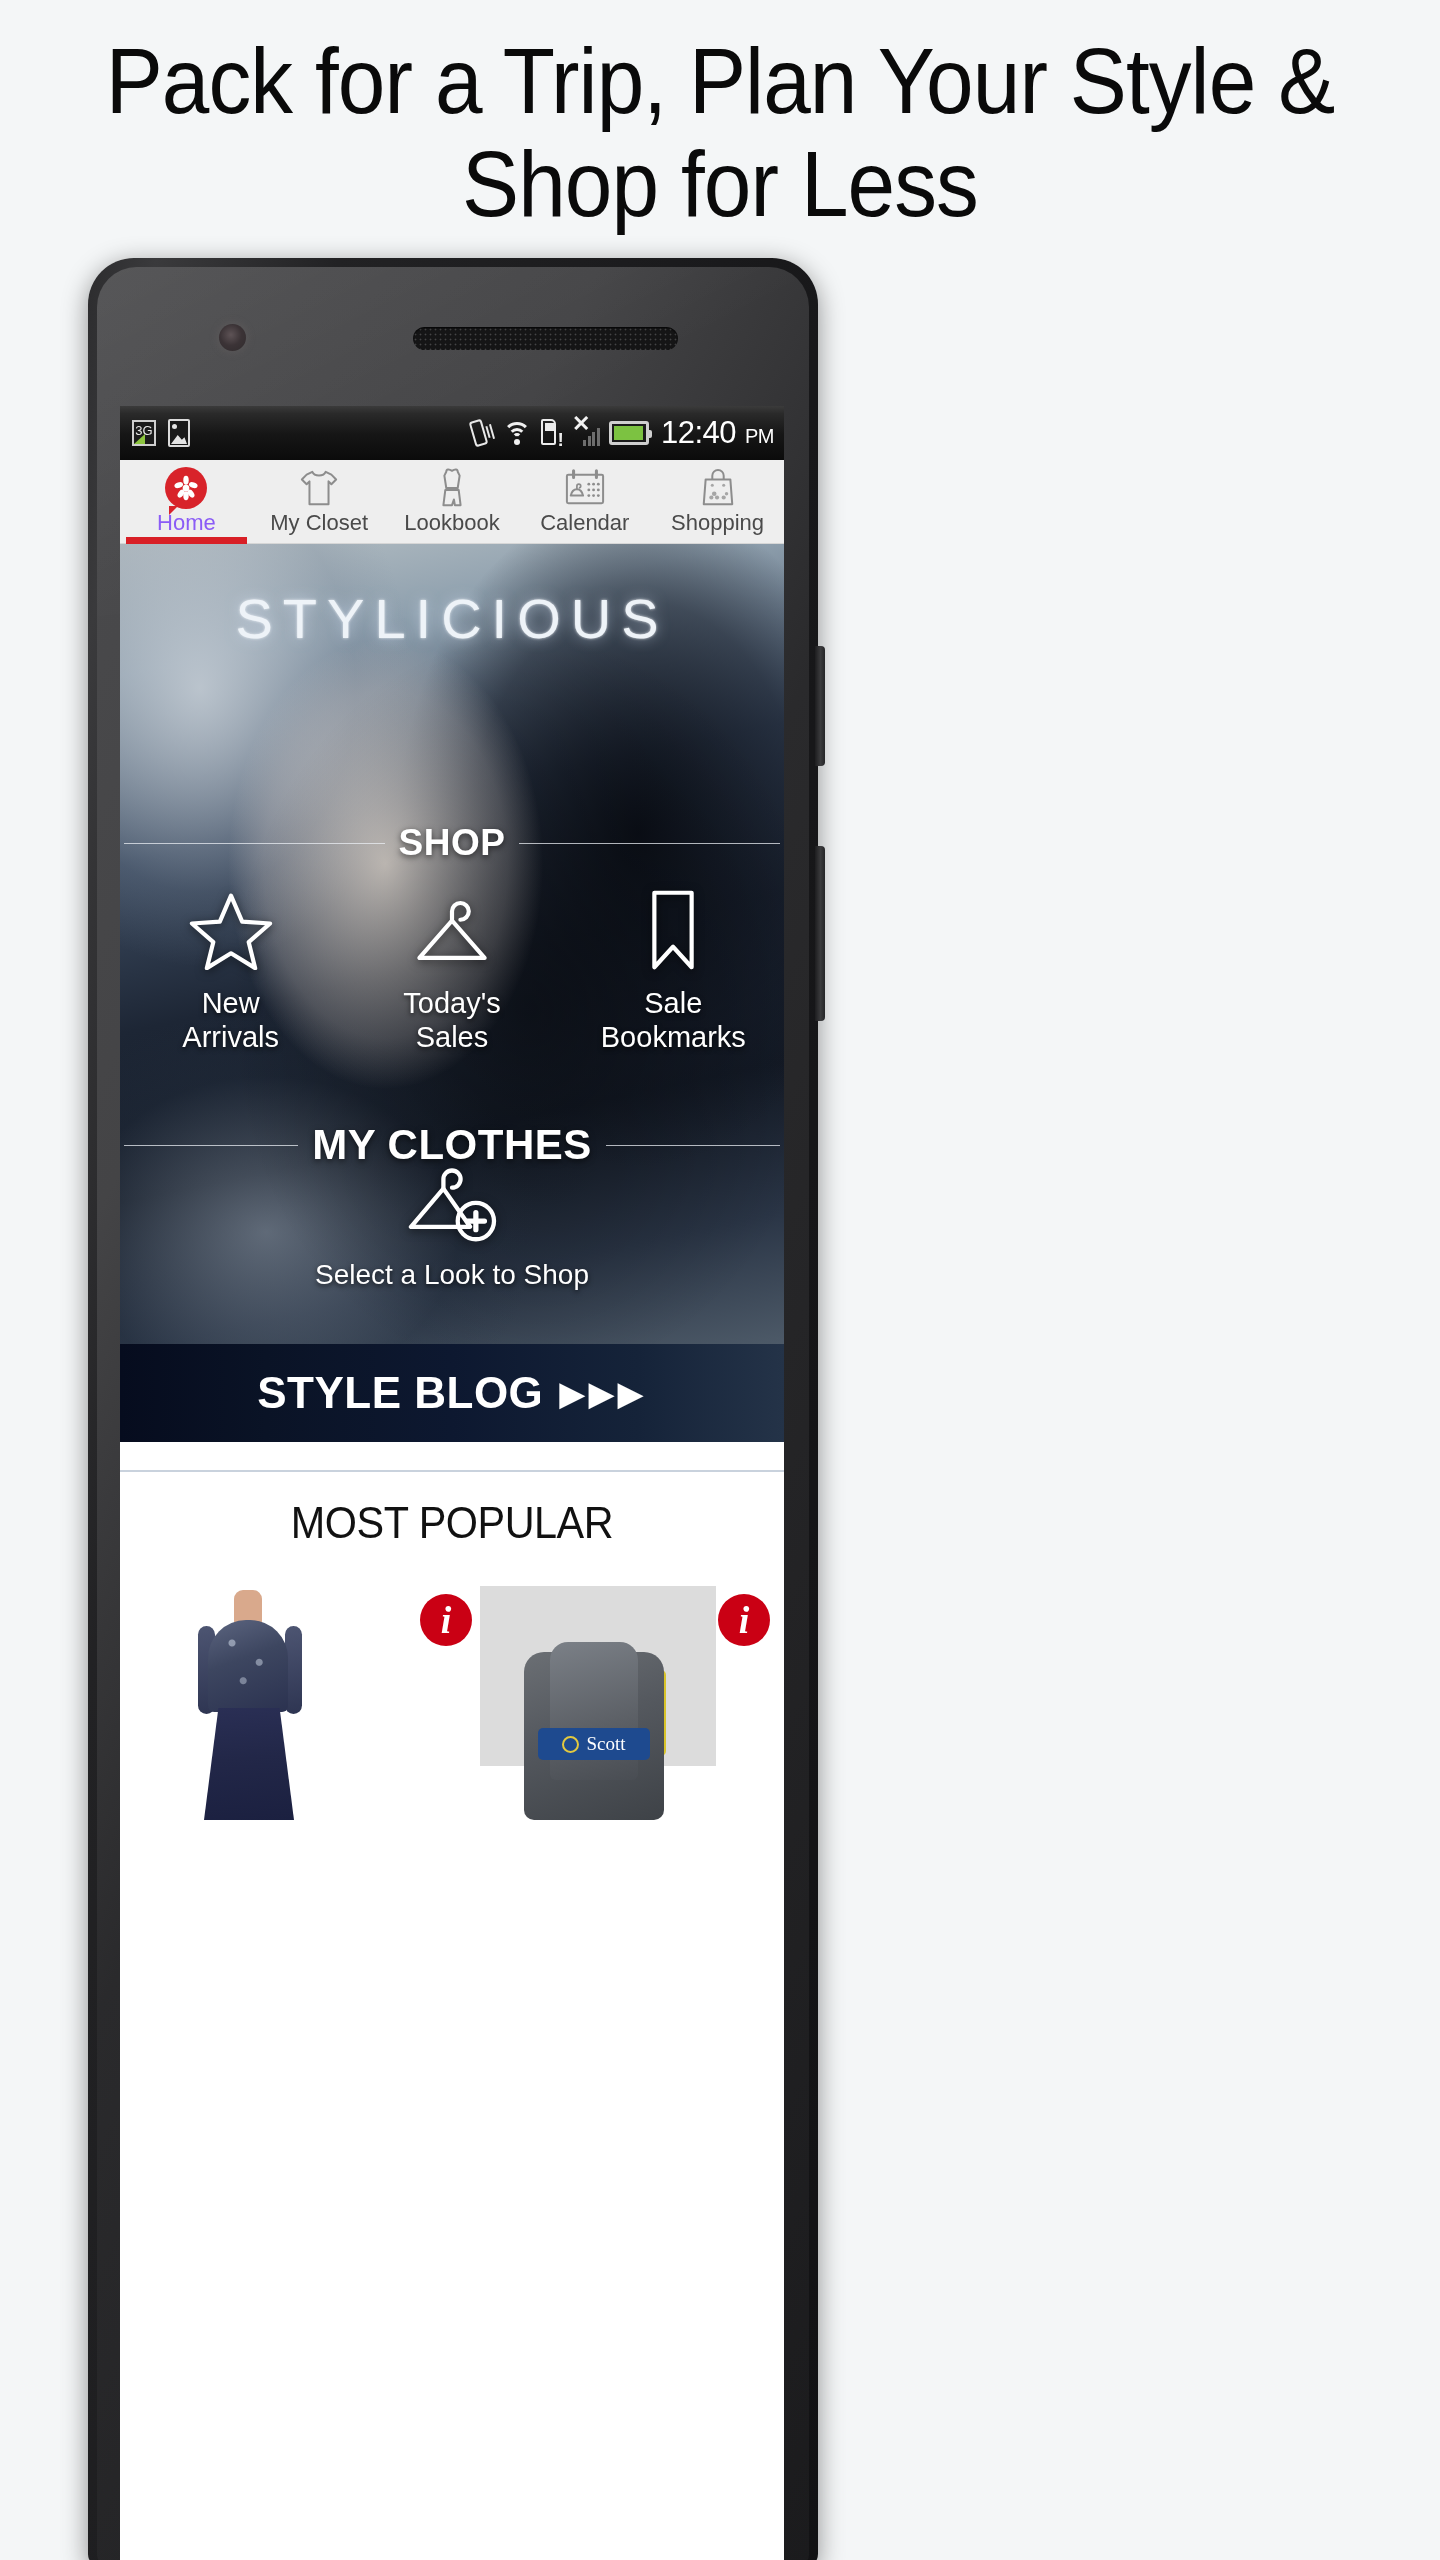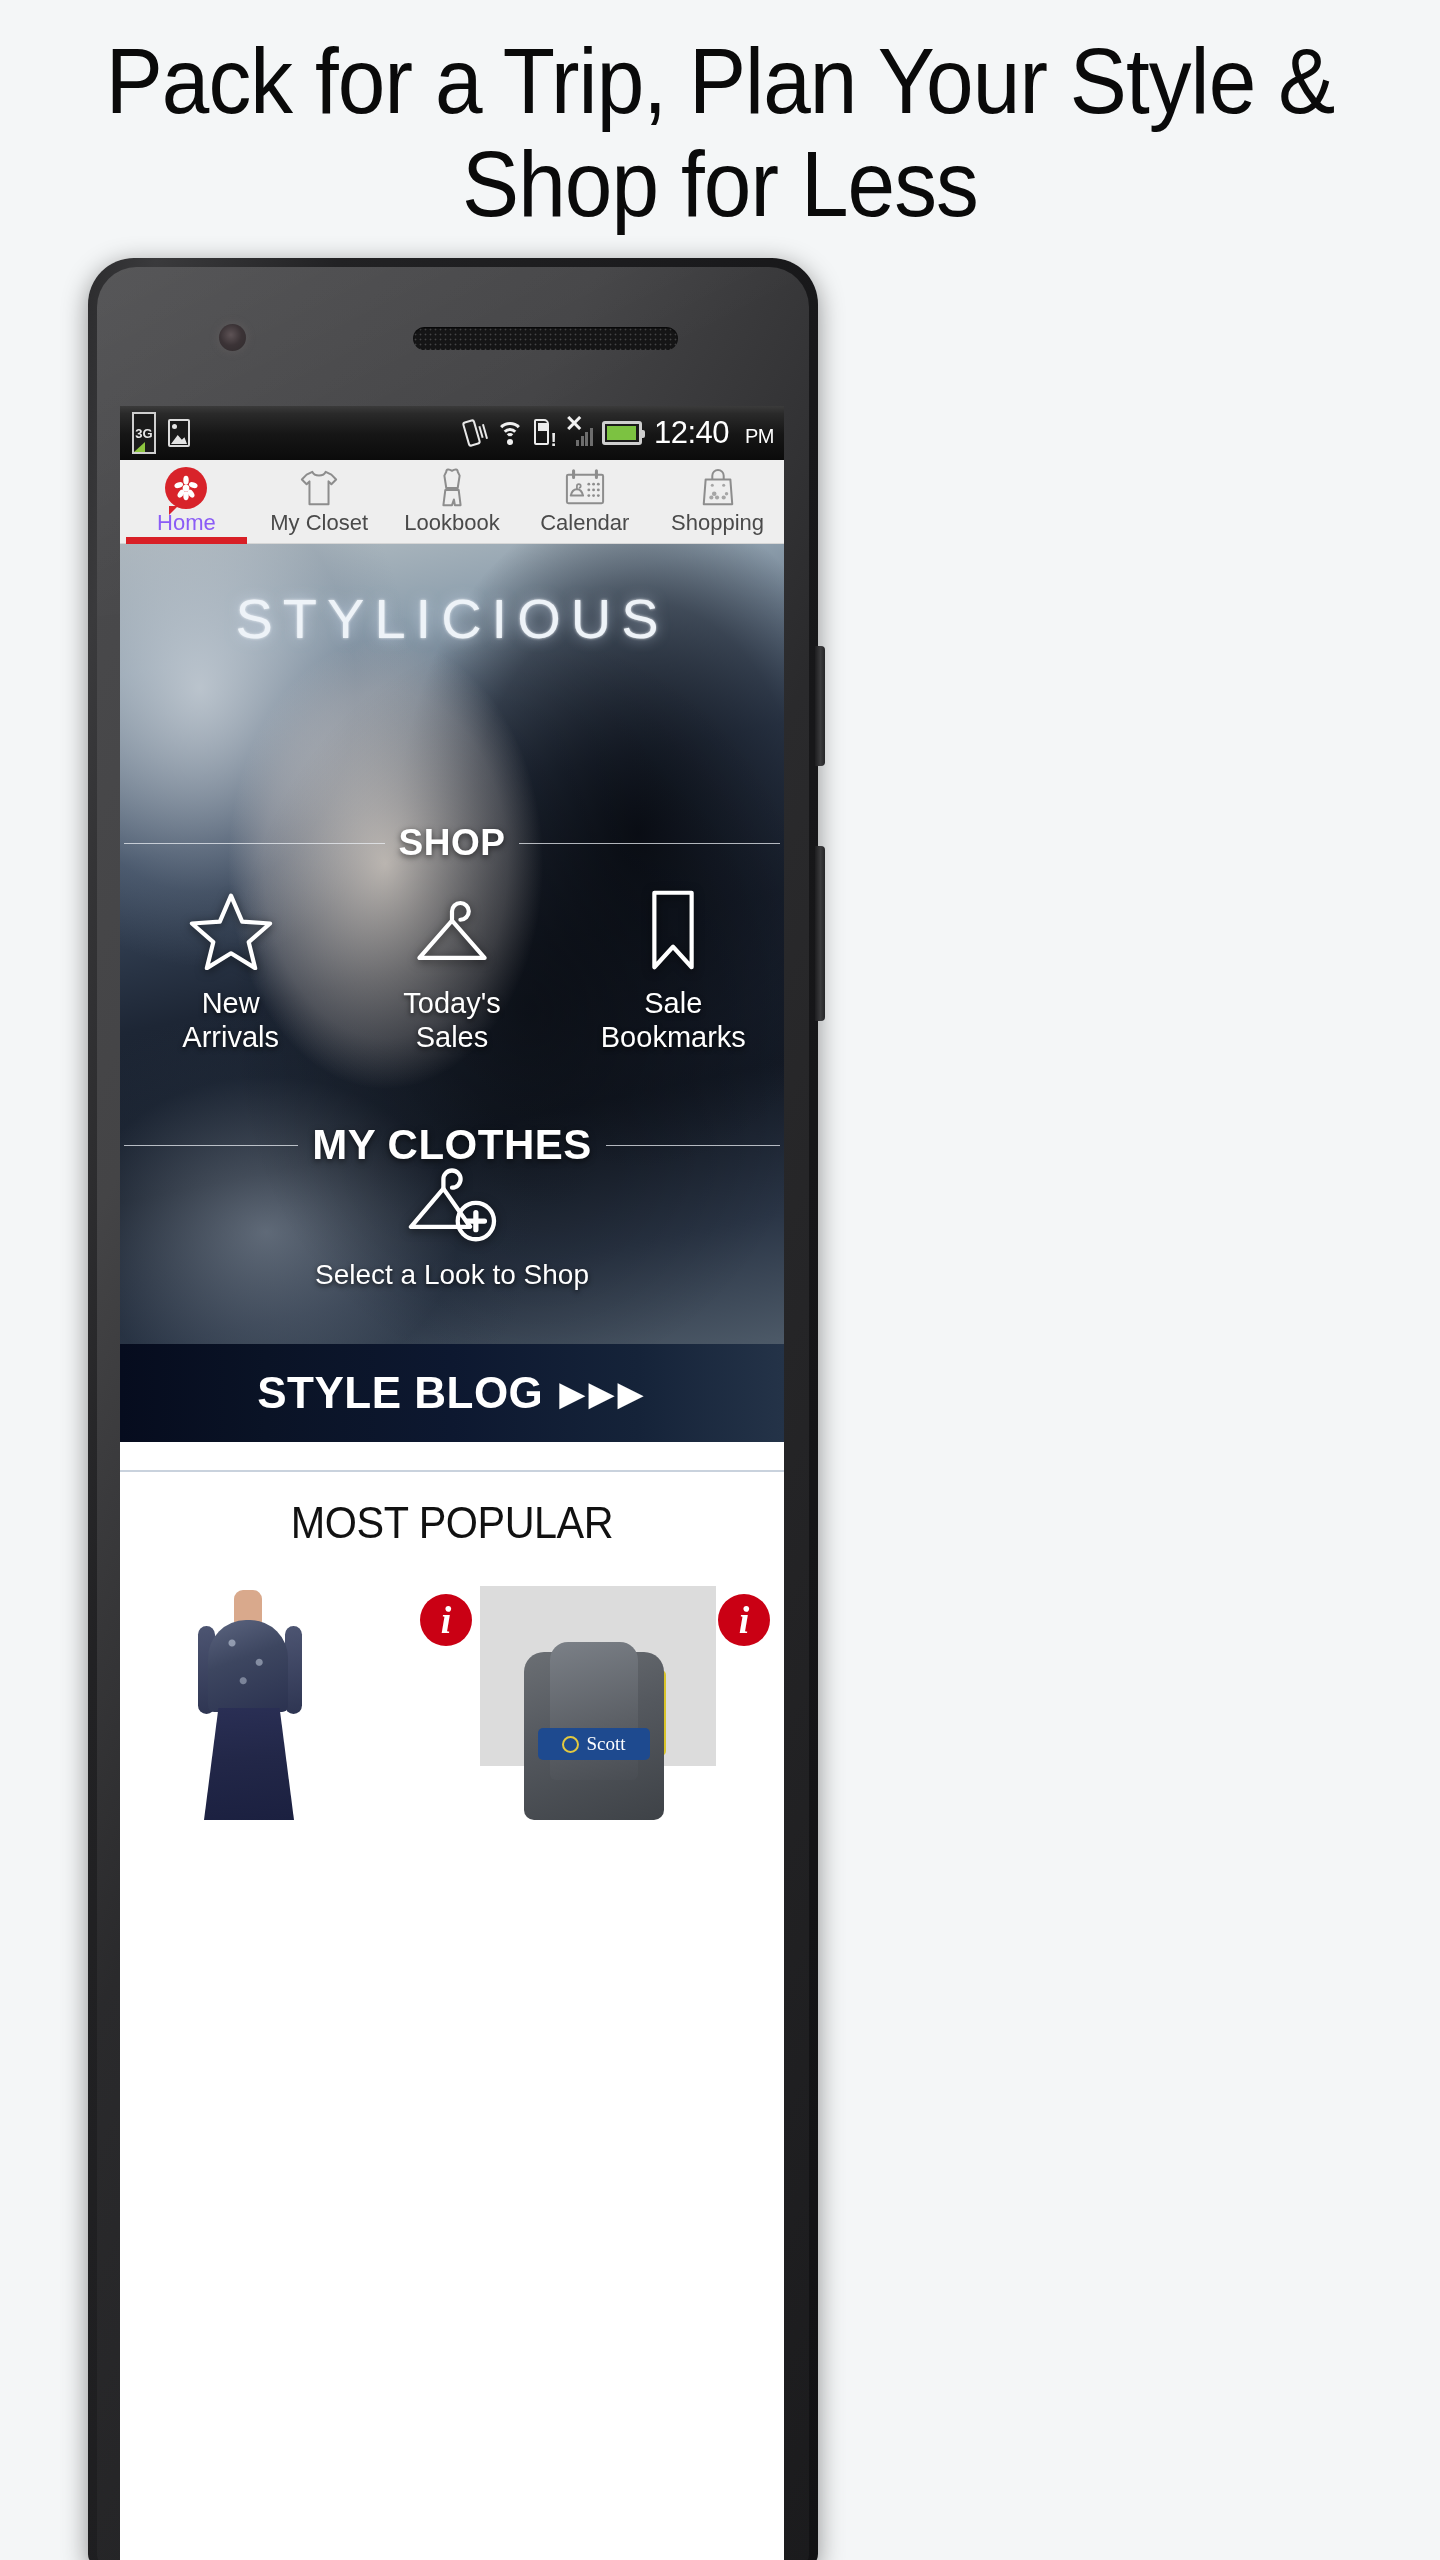--- a/index.html
+++ b/index.html
@@ -112,28 +112,28 @@
     height: 54px;
     background: linear-gradient(180deg,#3b3b3b 0%,#2a2a2a 14%,#161616 52%,#0b0b0b 100%);
     display: flex;
     align-items: center;
     padding: 0 10px 0 12px;
   }
   .sb-left { display: flex; align-items: center; gap: 12px; }
   .sb-right { display: flex; align-items: center; gap: 9px; margin-left: auto; }
 
   .ico-3g {
-    width: 24px; height: 42px;
+    width: 24px; height: 26px;
     border: 2px solid #cfcfcf;
     position: relative;
-    font-size: 13px; font-weight: 700;
+    font-size: 13px; font-weight: 400;
     color: #e8e8e8;
     line-height: 12px;
     text-align: center;
-    padding-top: 14px;
+    padding-top: 3px;
     background: #1b1b1b;
   }
   .ico-3g::after {
     content: "";
     position: absolute; left: 0; bottom: 0;
     width: 11px; height: 10px;
     background: #8dc63f;
     clip-path: polygon(0 100%, 100% 0, 100% 100%);
   }
   .ico-photo {
@@ -242,21 +242,21 @@
   .ico-battery .lvl { height: 100%; width: 96%; background: #7cc241; }
 
   .sb-clock {
     color: #ffffff;
     font-size: 31px;
     font-weight: 400;
     letter-spacing: -0.5px;
     margin-left: 3px;
     white-space: nowrap;
   }
-  .sb-clock .ampm { font-size: 20px; margin-left: 16px; }
+  .sb-clock .ampm { font-size: 20px; margin-left: 9px; }
 
   
   .navtabs {
     position: relative;
     height: 84px;
     background: #eeeeee;
     display: flex;
     border-bottom: 1px solid #d6d6d6;
   }
   .tab {

